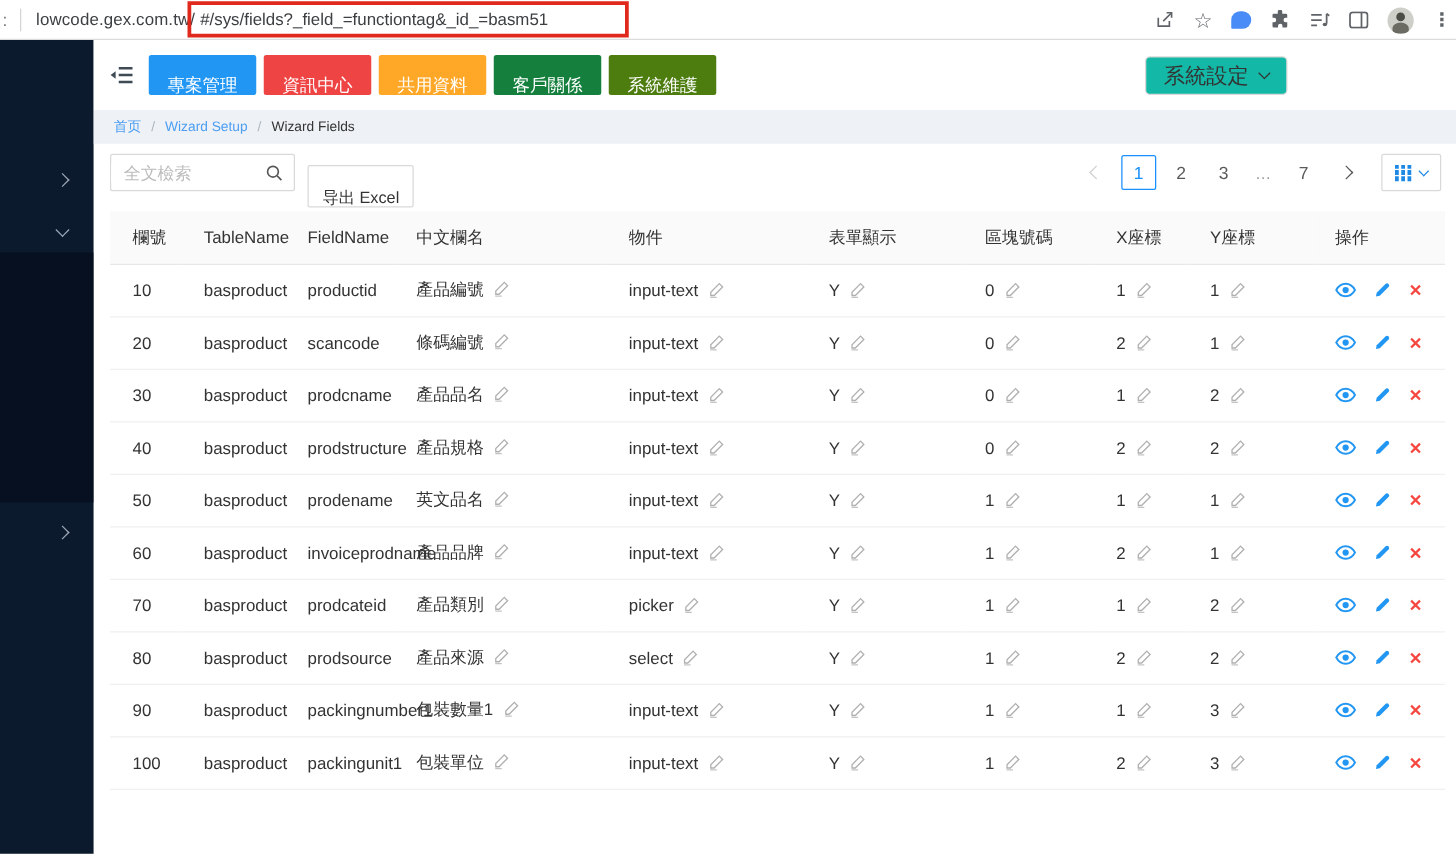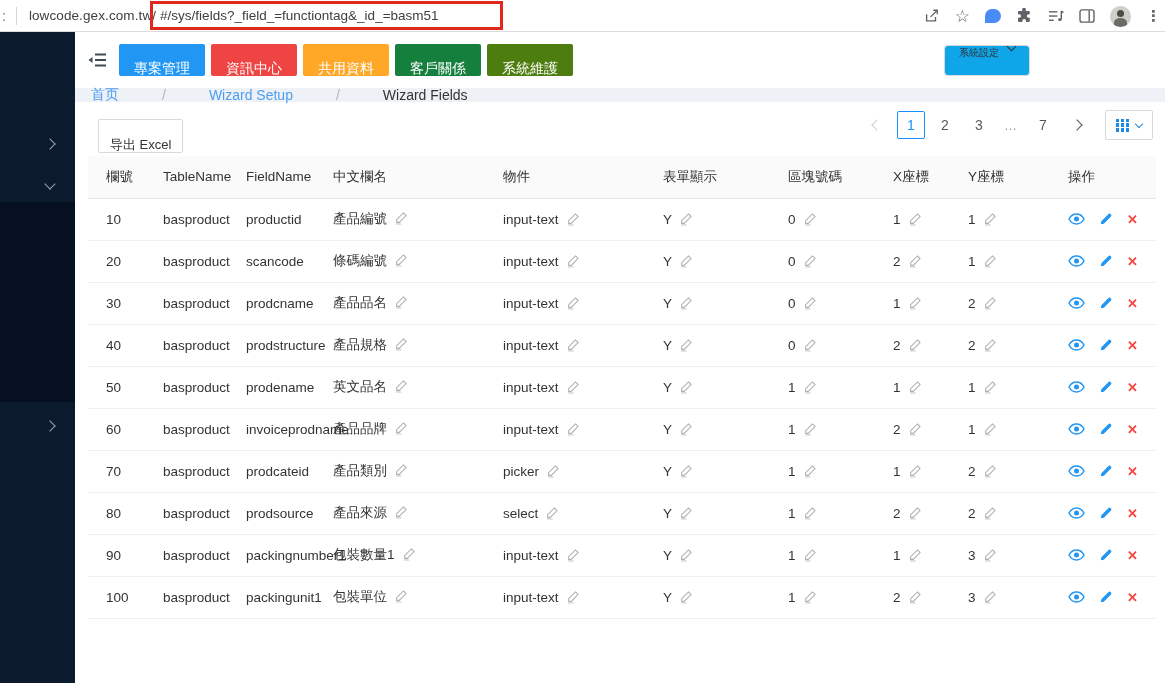--- a/index.html
+++ b/index.html
@@ -36,26 +36,26 @@
   .sb-chev3 { position:absolute; left:46px; top:390px; }
 
   
   .main { position:absolute; top:32px; left:75px; width:1090px; height:651px; background:#fff; }
 
   .topnav { height:56px; display:flex; align-items:center; padding-left:13px; background:#fff; }
   .fold-btn { border:none; background:none; margin-right:12px; display:flex; align-items:center; cursor:pointer; }
   .nav-btn { height:30px; padding:16px 15px; margin-right:6px; border:none; border-radius:2px;
     color:#fff; font-size:14px; font-family:inherit; cursor:pointer; }
   .settings-btn { margin-left:auto; margin-right:135px; height:31px; padding:0 14px;
-    background:#0ea5e9; border:1px solid #d9d9d9; border-radius:4px; font-size:10px; color:#333;
-    display:flex; align-items:flex-start; gap:9px; font-family:inherit; cursor:pointer; }
+    background:#14b8a6; border:1px solid #d9d9d9; border-radius:4px; font-size:17px; color:#333;
+    display:flex; align-items:center; gap:9px; font-family:inherit; cursor:pointer; }
   .settings-btn .chev { width:7px; height:7px; border-color:#333; border-width:1.8px; margin-top:-3px; }
 
-  .breadcrumb-bar { height:14px; background:#eef1f6; display:flex; align-items:center;
-    padding-left:16px; font-size:14px;gap:35px; }
+  .breadcrumb-bar { height:27px; background:#eef1f6; display:flex; align-items:center;
+    padding-left:16px; font-size:11px; }
   .bc-item { color:#4d9ef2; cursor:pointer; }
   .bc-item.current { color:#333; cursor:default; }
   .bc-sep { color:#aeb6c2; margin:0 8px; }
 
   .title-row { height:50px; display:flex; align-items:center; padding:0 12px 0 13px; }
   .page-title { font-size:19px; color:#2b2b2b; }
   .title-actions { margin-left:auto; display:flex; align-items:center; gap:8px; }
   .anno-collapse { border:3px solid #e0281c; padding:3px; }
   .collapse-btn { width:44px; height:30px; background:#fff; border:1px solid #d9d9d9; border-radius:3px;
     font-size:15px; font-weight:bold; color:#222; cursor:pointer; font-family:inherit; }
@@ -185,20 +185,29 @@
   <div class="breadcrumb-bar">
       <span class="bc-item">首页</span>
       <span class="bc-sep">/</span>
       <span class="bc-item">Wizard Setup</span>
       <span class="bc-sep">/</span>
       <span class="bc-item current">Wizard Fields</span>
     </div>
 
 
   <div class="toolbar-row">
+    <span class="search-box">
+      <input type="text" placeholder="全文檢索" style="">
+      <span class="mag">
+        <svg width="15" height="15" viewBox="0 0 16 16">
+            <circle cx="6.8" cy="6.8" r="4.6" fill="none" stroke="#555" stroke-width="1.4"></circle>
+            <line x1="10.4" y1="10.4" x2="14" y2="14" stroke="#555" stroke-width="1.4"></line>
+          </svg>
+      </span>
+    </span>
     <button class="export-btn">导出 Excel</button>
 
     <span class="pager">
       <span class="page-arrow disabled">
           <span class="chev left"></span>
         </span>
       <span style="display:flex;align-items:center;gap:6px;">
           <span class="page-num active">1</span>
           <span class="page-num">2</span>
           <span class="page-num">3</span>

